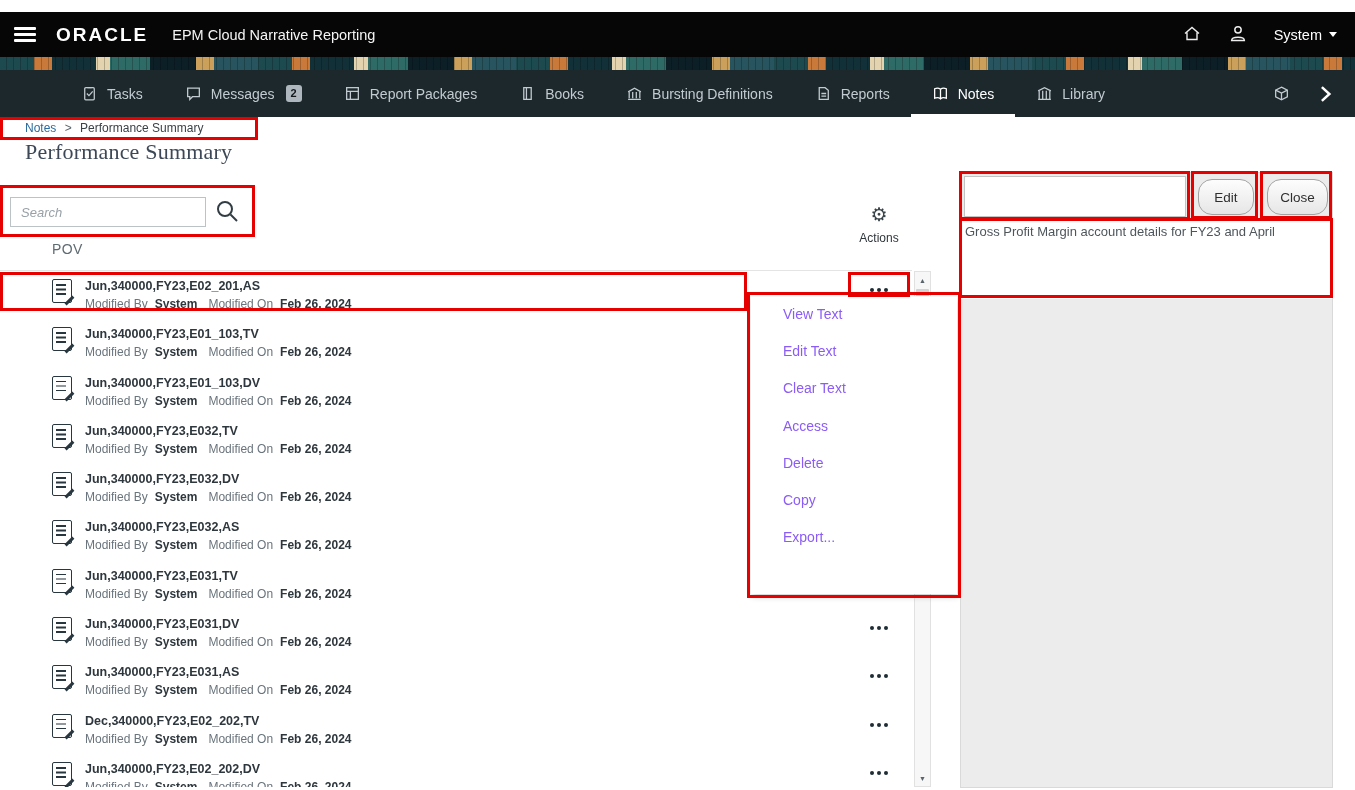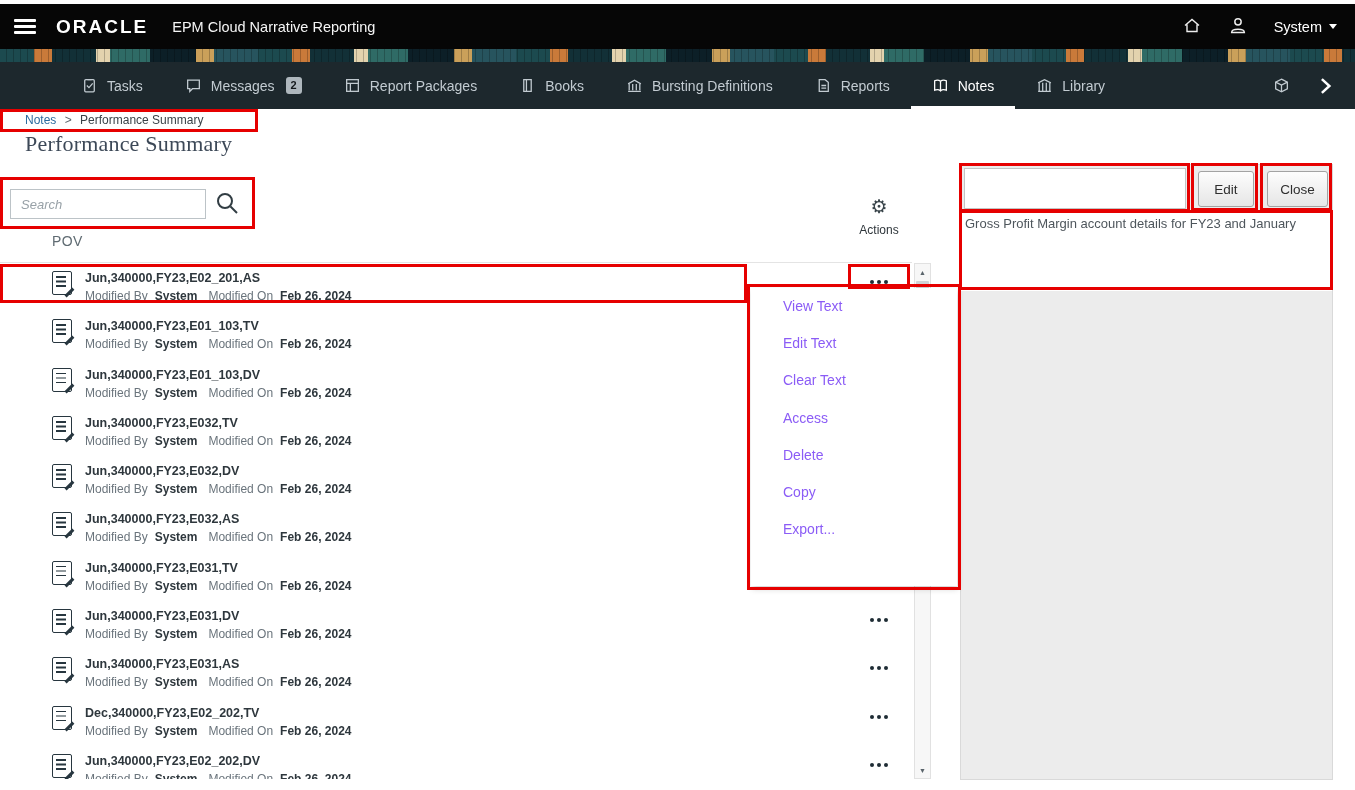--- a/index.html
+++ b/index.html
@@ -1,18 +1,18 @@
 <!DOCTYPE html>
 <html><head>
 <meta charset="utf-8">
 <style>
   *{margin:0;padding:0;box-sizing:border-box;}
   html,body{width:1355px;height:790px;}
   body{font-family:"Liberation Sans",sans-serif;background:#fff;overflow:hidden;}
-  .stage{position:absolute;left:0;top:4px;width:1355px;height:588px;background:#fff;}
+  .stage{position:absolute;left:0;top:12px;width:1355px;height:588px;background:#fff;}
 
   
   .topbar{position:absolute;left:0;top:0;width:100%;height:45px;background:#060606;display:flex;align-items:center;padding:0 18px 0 14px;color:#f2f2f2;}
   .hamburger{width:22px;height:15px;display:flex;flex-direction:column;justify-content:space-between;cursor:pointer;}
   .hamburger i{display:block;height:3px;background:#fff;border-radius:1px;}
   .brand{margin-left:20px;font-size:19px;font-weight:bold;letter-spacing:2px;color:#fff;}
   .app-title{margin-left:24px;font-size:14.5px;color:#f5f5f5;font-weight:400;}
   .topbar-right{margin-left:auto;display:flex;align-items:center;gap:26px;}
   .ticon-top{width:20px;height:18px;stroke:#ededed;fill:none;stroke-width:1.4;}
   .user-menu{display:flex;align-items:center;font-size:14.5px;color:#fff;gap:7px;cursor:pointer;}
@@ -72,21 +72,21 @@
   .sb-btn.down{bottom:0;}
   .sb-thumb{position:absolute;left:1px;top:17px;width:13px;height:33px;background:#cfd3d6;border-radius:1px;cursor:grab;}
 
   
   .context-menu{position:absolute;left:751px;top:284px;width:206px;height:298px;background:#fff;z-index:20;box-shadow:1px 3px 6px rgba(0,0,0,.18);}
   .menu-item{height:37.2px;line-height:37.2px;padding-left:32px;font-size:14px;color:#8b5cf6;cursor:pointer;}
 
   
   .detail-panel{position:absolute;left:960px;top:160px;width:373px;height:616px;background:#ececec;border:1px solid #d9d9d9;}
   .detail-input{position:absolute;left:3px;top:3px;width:222px;height:41px;border:1px solid #c3c3c3;background:#fff;font-size:13px;padding:0 8px;font-family:"Liberation Sans",sans-serif;}
-  .btn{position:absolute;top:6px;height:36px;background:linear-gradient(#fdfdfd,#e6e6e6);border:1px solid #a3a3a3;border-radius:3px;font-size:13.5px;color:#2f2f2f;font-family:"Liberation Sans",sans-serif;cursor:pointer;}
+  .btn{position:absolute;top:6px;height:36px;background:linear-gradient(#fdfdfd,#e6e6e6);border:1px solid #a3a3a3;border-radius:14px;font-size:13.5px;color:#2f2f2f;font-family:"Liberation Sans",sans-serif;cursor:pointer;}
   .btn.edit{left:237px;width:56px;}
   .btn.close{left:306px;width:61px;}
   .detail-body{position:absolute;left:0;top:47px;width:371px;height:79px;background:#fff;padding:3px 4px;font-size:13px;color:#4e565c;line-height:17px;}
 
   
   .ann{position:absolute;border:3px solid #e60000;z-index:60;pointer-events:none;}
   #ann-breadcrumb{left:0;top:105px;width:258px;height:23px;}
   #ann-search{left:0;top:173px;width:255px;height:52px;}
   #ann-row1{left:0;top:260px;width:747px;height:39px;}
   #ann-dots{left:848px;top:260px;width:62px;height:25px;}
@@ -389,21 +389,21 @@
     <div class="menu-item">Access</div>
     <div class="menu-item">Delete</div>
     <div class="menu-item">Copy</div>
     <div class="menu-item">Export...</div>
   </div>
 
   <aside class="detail-panel">
     <input class="detail-input" type="text" value="" style="">
     <button class="btn edit">Edit</button>
     <button class="btn close">Close</button>
-    <div class="detail-body">Gross Profit Margin account details for FY23 and January</div>
+    <div class="detail-body">Gross Profit Margin account details for FY23 and April</div>
   </aside>
 
   <div class="ann" id="ann-breadcrumb"></div>
   <div class="ann" id="ann-search"></div>
   <div class="ann" id="ann-row1"></div>
   <div class="ann" id="ann-dots"></div>
   <div class="ann" id="ann-menu"></div>
   <div class="ann" id="ann-input"></div>
   <div class="ann" id="ann-edit"></div>
   <div class="ann" id="ann-close"></div>

